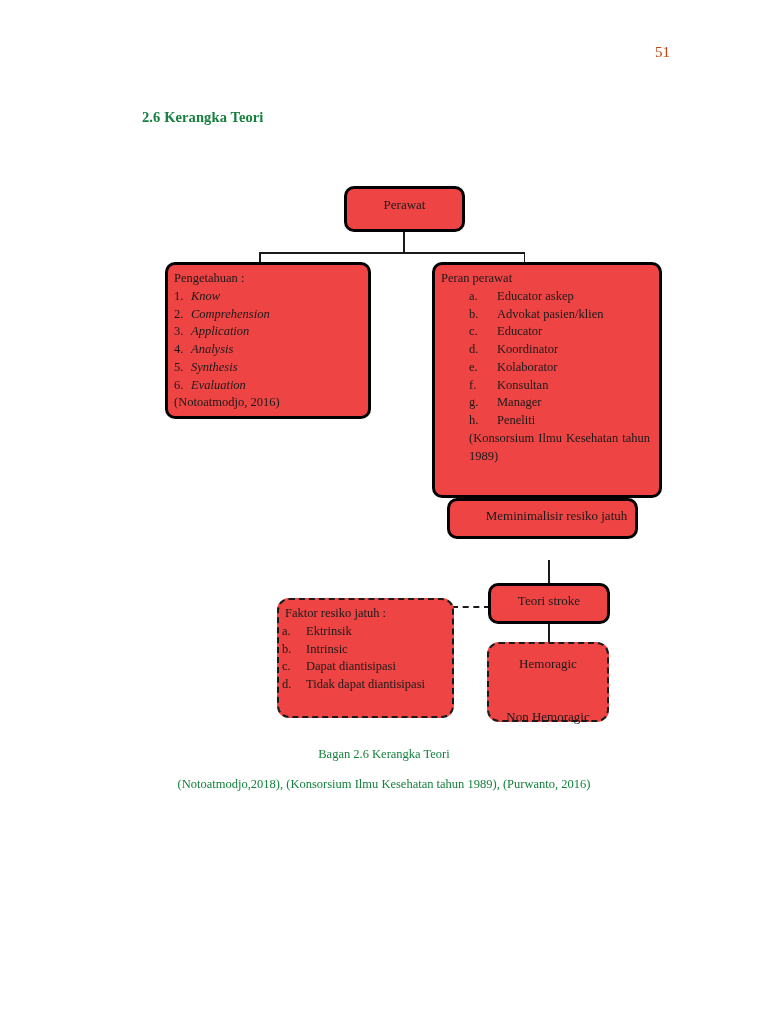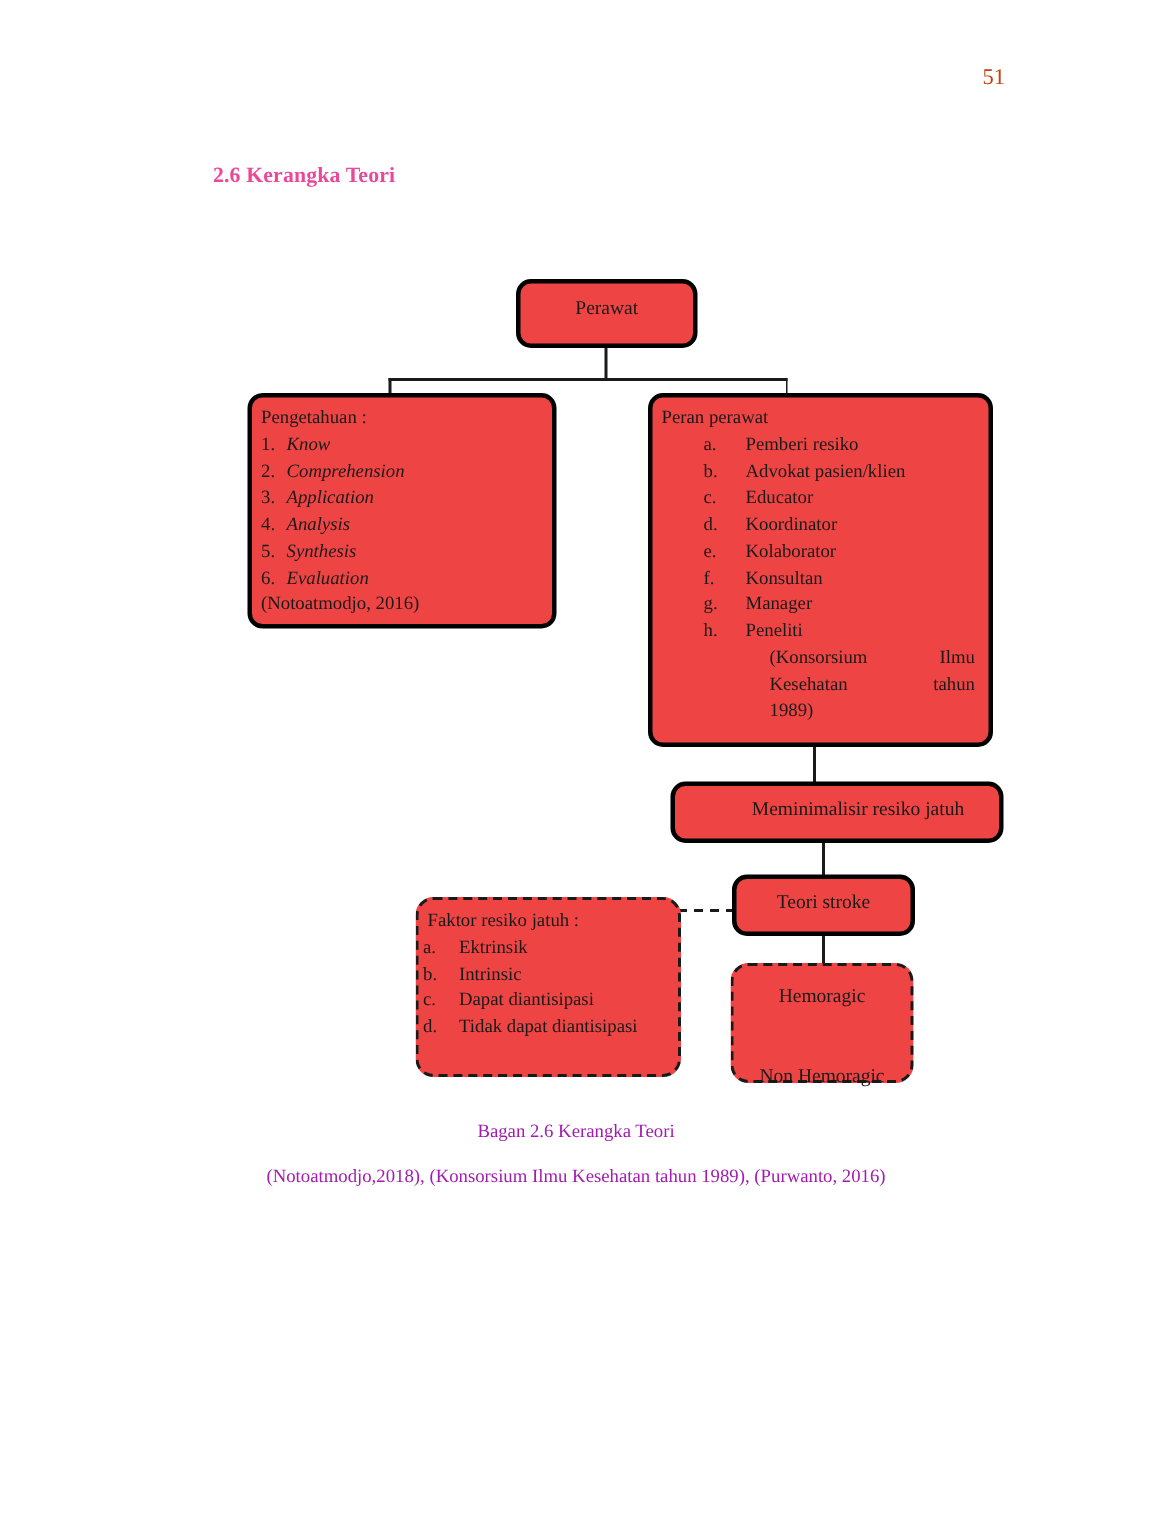--- a/index.html
+++ b/index.html
@@ -27,21 +27,21 @@
     font-size: 15px;
     color: #c2410c;
   }
   .section-heading {
     position: absolute;
     left: 142px;
     top: 109px;
     font-size: 14.5px;
     font-weight: bold;
     letter-spacing: 0.1px;
-    color: #ec4899;
+    color: #15803d;
   }
 
   
   .node {
     position: absolute;
     box-sizing: border-box;
     background: #ef4444;
     border: 3px solid #000000;
     border-radius: 10px;
     z-index: 3;
@@ -82,22 +82,22 @@
     left: 165px; top: 262px;
     width: 206px; height: 157px;
     padding: 5px 8px 6px 6px;
   }
   #box-peran {
     left: 432px; top: 262px;
     width: 230px; height: 236px;
     padding: 5px 8px 6px 6px;
   }
   #box-minimalisir {
-    left: 447px; top: 521px;
-    width: 222px; height: 41px;
+    left: 447px; top: 498px;
+    width: 191px; height: 41px;
     padding-top: 7px;
     padding-left: 28px;
   }
   #box-pasien {
     left: 488px; top: 583px;
     width: 122px; height: 41px;
     padding-top: 7px;
   }
   #box-faktor {
     left: 277px; top: 598px;
@@ -147,38 +147,37 @@
 
   .note-line {
     font-size: 12.5px;
     line-height: 1.42;
   }
   .note-justify {
     font-size: 12.5px;
     line-height: 1.42;
     text-align: justify;
     text-align-last: justify;
-    margin-left: 44px;
   }
   .note-justify.last { text-align-last: left; }
   #peran-note { padding-left: 28px; padding-right: 1px; }
 
   .hemo-line {
     text-align: center;
     font-size: 13px;
     line-height: 1.2;
   }
   .hemo-line + .hemo-line { margin-top: 37px; }
 
   
   .caption {
     position: absolute;
     text-align: center;
     font-size: 12.5px;
-    color: #a21caf;
+    color: #15803d;
     width: 100%;
     left: 0;
   }
   #caption-title { top: 747px; }
   #caption-sources { top: 777px; }
 </style>
 </head>
 <body>
 
 <div id="page">
@@ -235,21 +234,21 @@
       </li>
     </ol>
     <div class="note-line">(Notoatmodjo, 2016)</div>
   </div>
 
   <div class="node" id="box-peran">
     <div class="lead-line">Peran perawat</div>
     <ol class="flow-list" id="list-peran">
       <li>
         <span class="marker">a.</span>
-        <span class="txt">Pemberi resiko</span>
+        <span class="txt">Educator askep</span>
       </li>
       <li>
         <span class="marker">b.</span>
         <span class="txt">Advokat pasien/klien</span>
       </li>
       <li>
         <span class="marker">c.</span>
         <span class="txt">Educator</span>
       </li>
       <li>

